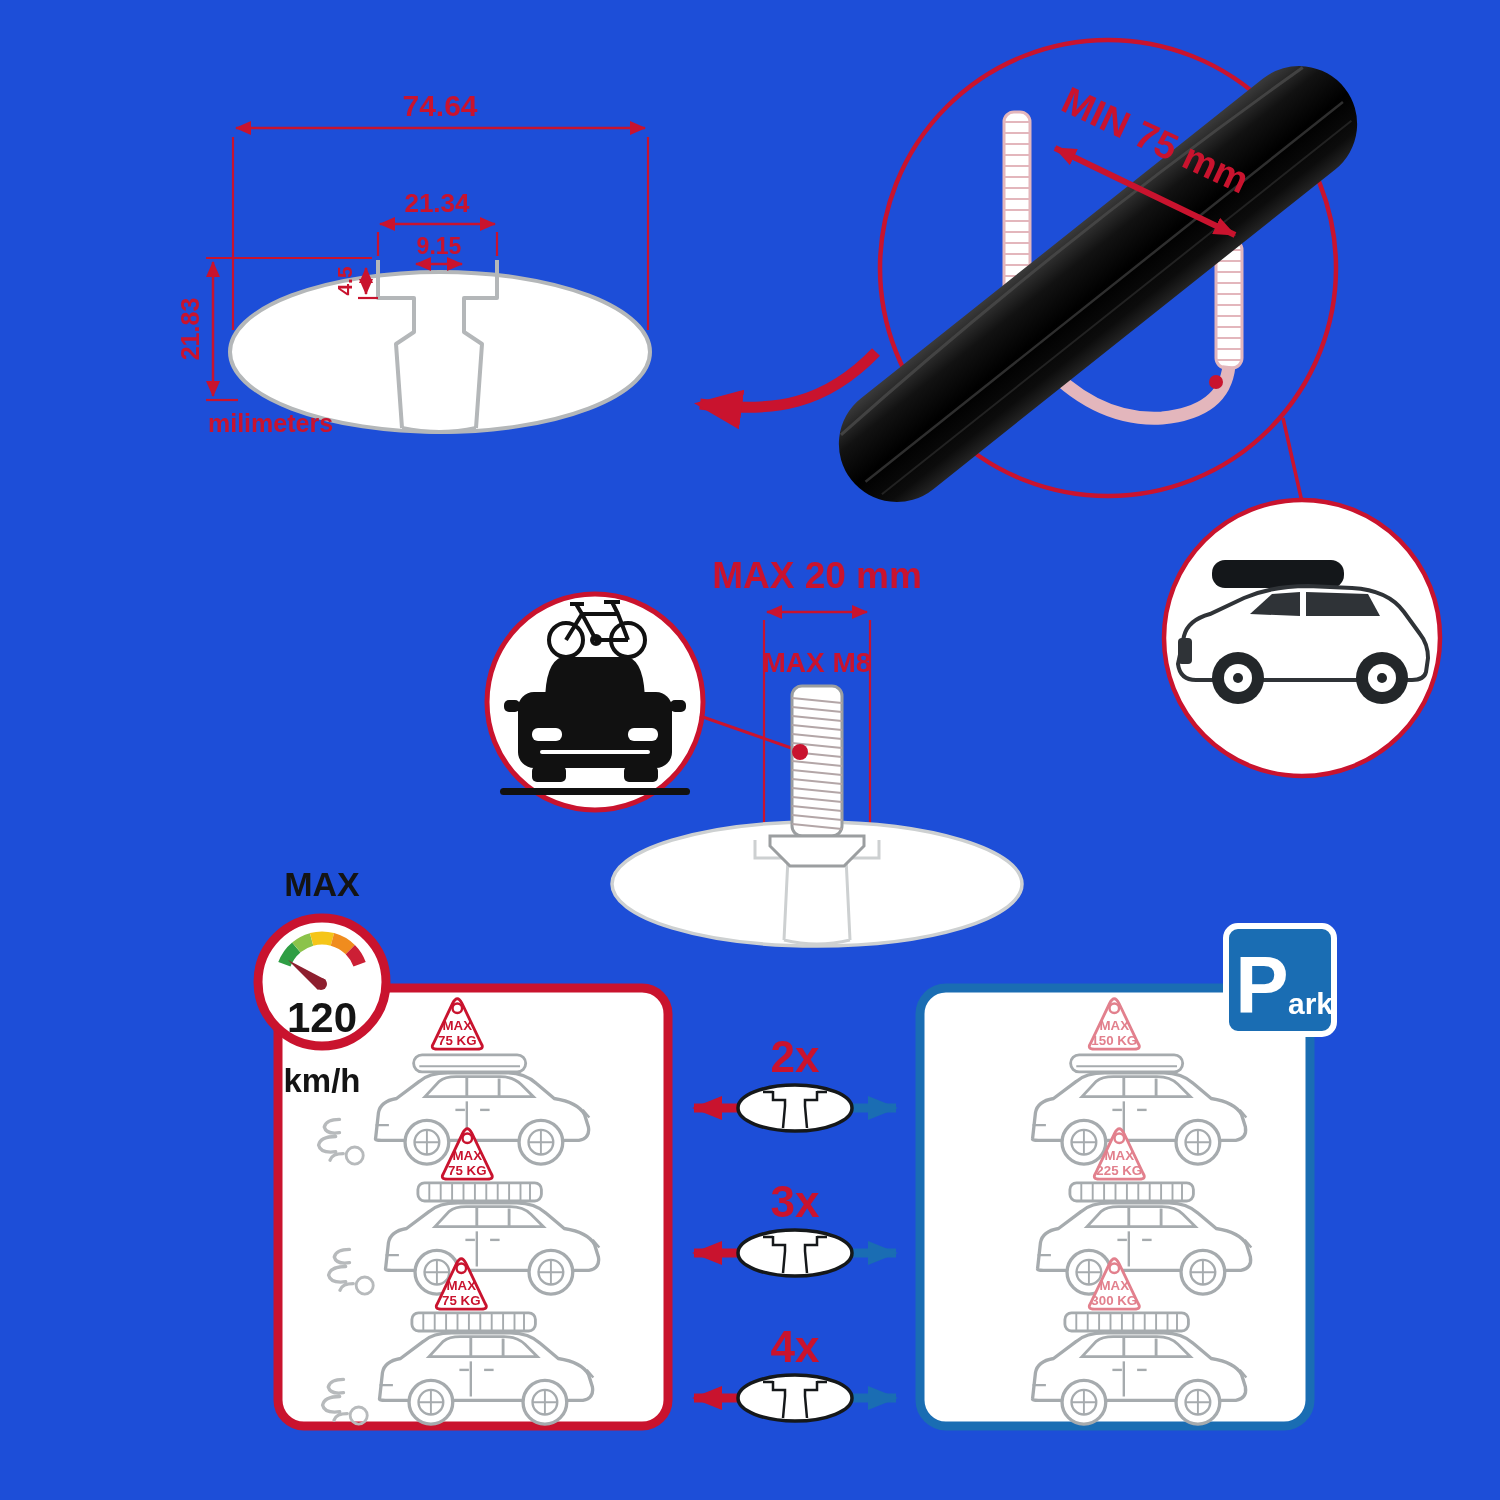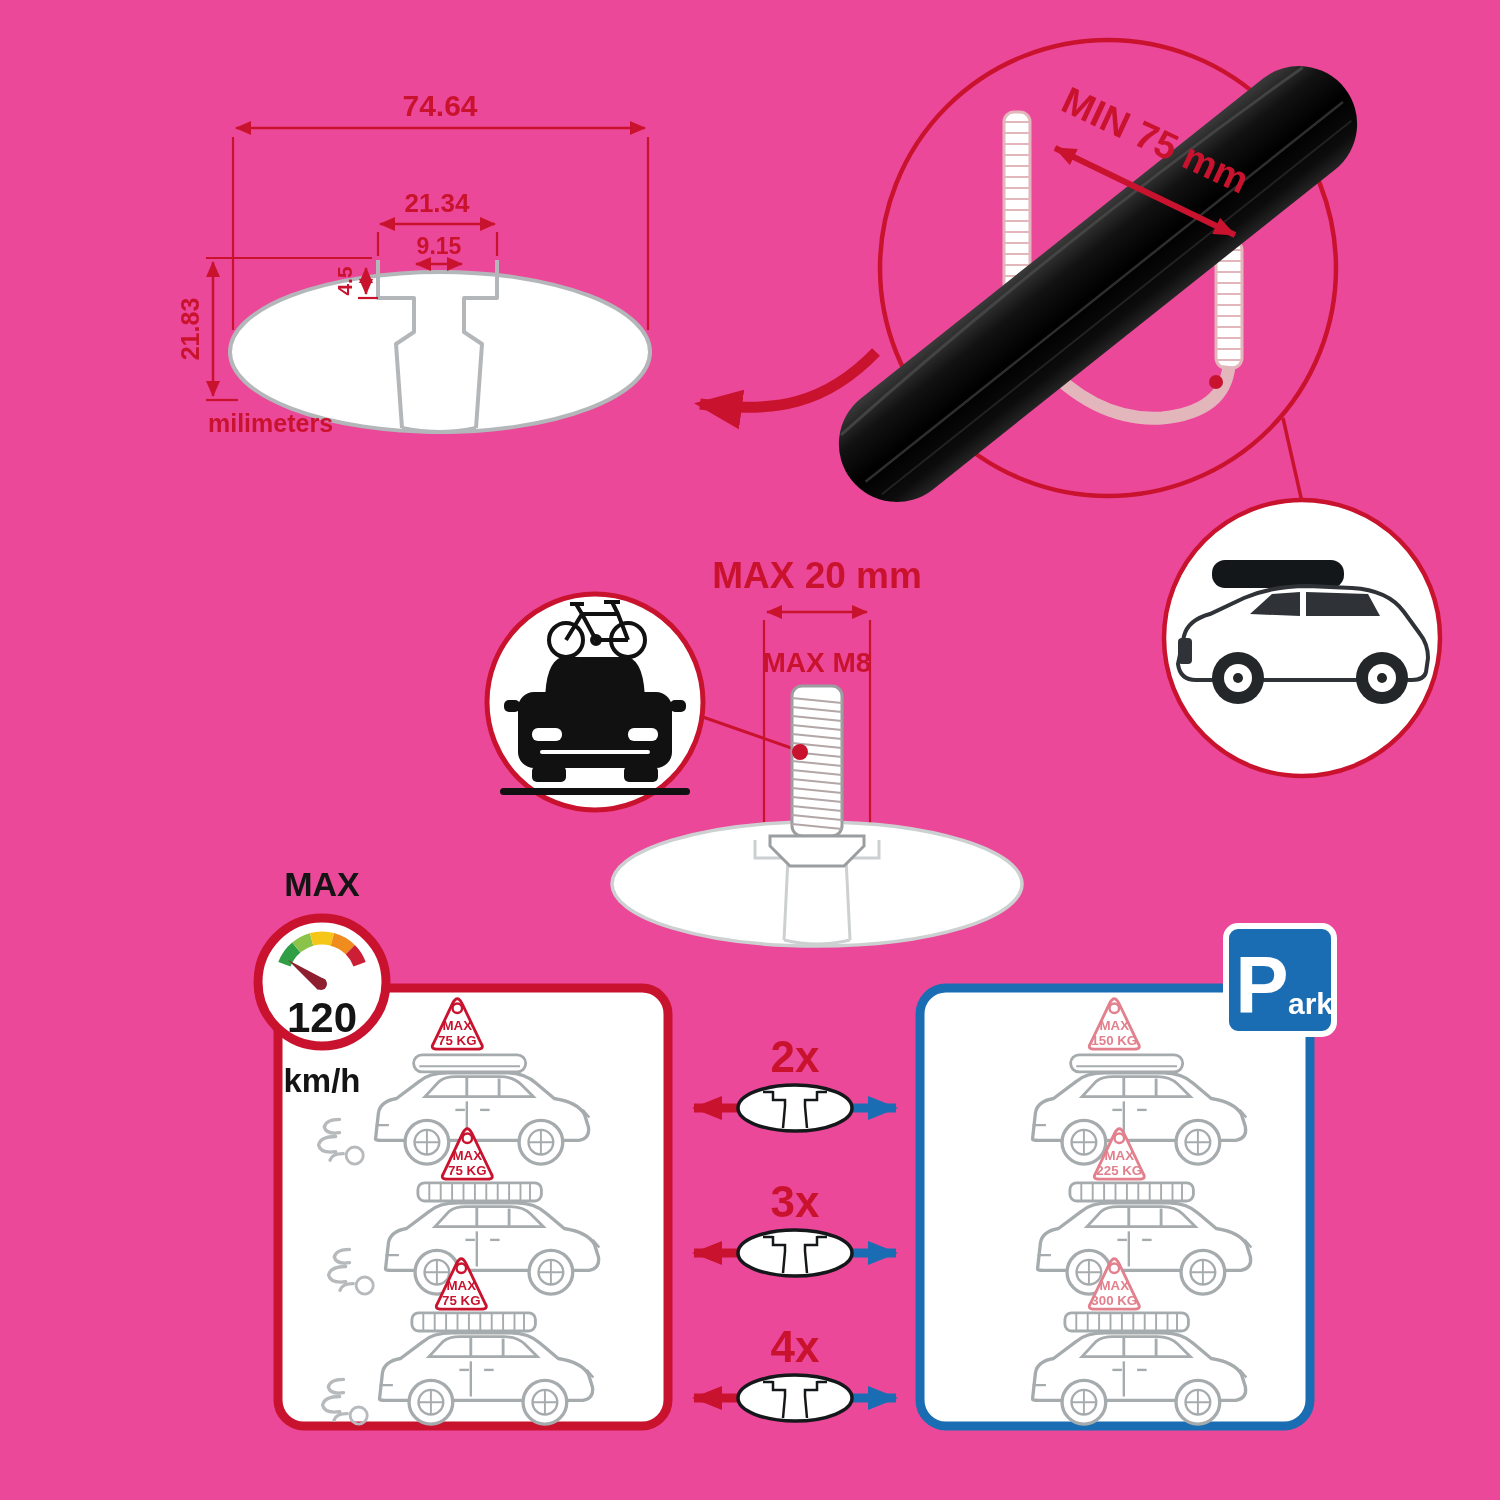--- a/index.html
+++ b/index.html
@@ -1,16 +1,16 @@
 <!DOCTYPE html>
 <html><head>
 <meta charset="utf-8">
 <style>
   html,body{margin:0;padding:0;background:#fff;}
-  .stage{position:relative;width:1500px;height:1500px;background:#ec4899;overflow:hidden;}
+  .stage{position:relative;width:1500px;height:1500px;background:#1d4ed8;overflow:hidden;}
   svg{display:block;}
   svg text{font-family:"Liberation Sans",sans-serif;}
   .dim{stroke:#c9132e;stroke-width:2.5;fill:none;}
   .dimext{stroke:#c9132e;stroke-width:2.2;fill:none;}
   .dimtext{fill:#c9132e;font-weight:bold;text-anchor:middle;}
   .redtext{fill:#c9132e;font-weight:bold;text-anchor:middle;}
   .blktext{fill:#141414;font-weight:bold;text-anchor:middle;}
   .graystroke{stroke:#a6abae;fill:none;}
 </style>
 </head>

